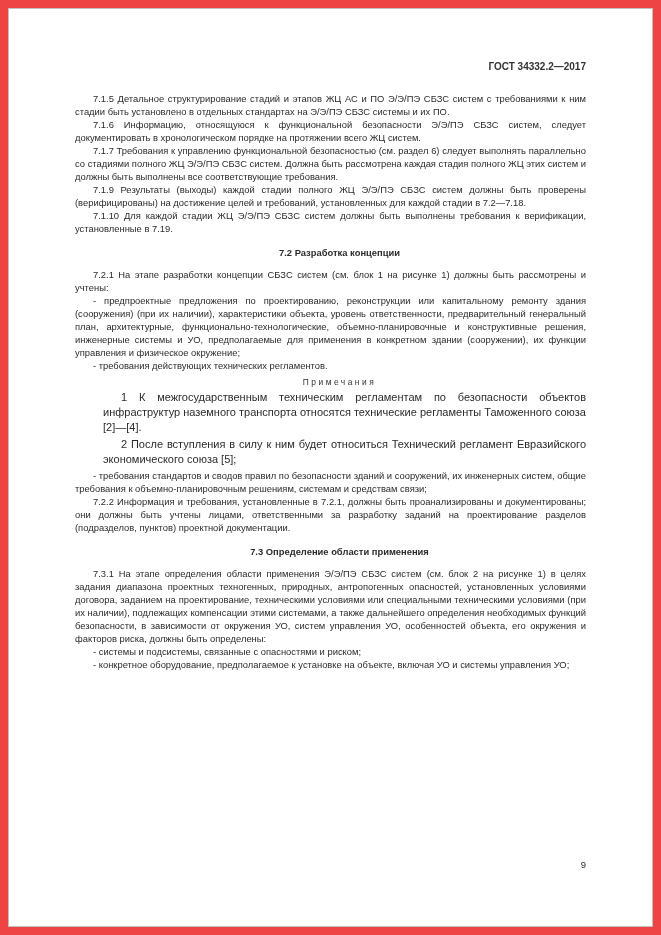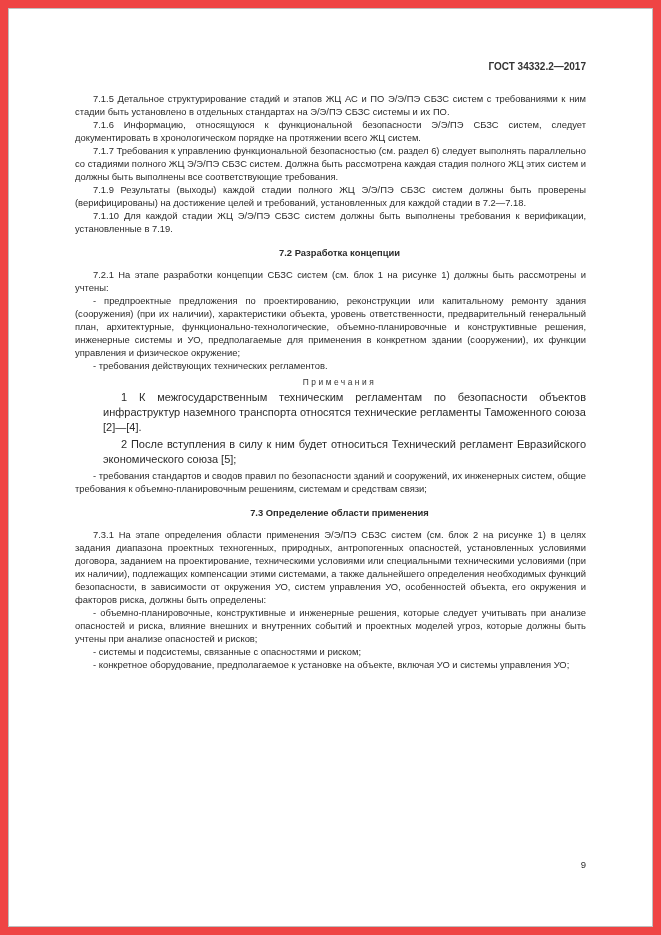--- a/index.html
+++ b/index.html
@@ -87,21 +87,21 @@
         <div class="blk p">7.1.9 Результаты (выходы) каждой стадии полного ЖЦ Э/Э/ПЭ СБЗС систем должны быть проверены (верифицированы) на достижение целей и требований, установленных для каждой стадии в 7.2—7.18.</div>
         <div class="blk p">7.1.10 Для каждой стадии ЖЦ Э/Э/ПЭ СБЗС систем должны быть выполнены требования к верификации, установленные в 7.19.</div>
         <div class="blk h">7.2 Разработка концепции</div>
         <div class="blk p">7.2.1 На этапе разработки концепции СБЗС систем (см. блок 1 на рисунке 1) должны быть рассмотрены и учтены:</div>
         <div class="blk li">- предпроектные предложения по проектированию, реконструкции или капитальному ремонту здания (сооружения) (при их наличии), характеристики объекта, уровень ответственности, предварительный генеральный план, архитектурные, функционально-технологические, объемно-планировочные и конструктивные решения, инженерные системы и УО, предполагаемые для применения в конкретном здании (сооружении), их функции управления и физическое окружение;</div>
         <div class="blk li">- требования действующих технических регламентов.</div>
         <div class="blk note-label">Примечания</div>
         <div class="blk note">1 К межгосударственным техническим регламентам по безопасности объектов инфраструктур наземного транспорта относятся технические регламенты Таможенного союза [2]—[4].</div>
         <div class="blk note">2 После вступления в силу к ним будет относиться Технический регламент Евразийского экономического союза [5];</div>
         <div class="blk li">- требования стандартов и сводов правил по безопасности зданий и сооружений, их инженерных систем, общие требования к объемно-планировочным решениям, системам и средствам связи;</div>
+        <div class="blk p">7.2.2 Информация и требования, установленные в 7.2.1, должны быть проанализированы и документированы; они должны быть учтены лицами, ответственными за разработку заданий на проектирование разделов (подразделов, пунктов) проектной документации.</div>
         <div class="blk h">7.3 Определение области применения</div>
         <div class="blk p">7.3.1 На этапе определения области применения Э/Э/ПЭ СБЗС систем (см. блок 2 на рисунке 1) в целях задания диапазона проектных техногенных, природных, антропогенных опасностей, установленных условиями договора, заданием на проектирование, техническими условиями или специальными техническими условиями (при их наличии), подлежащих компенсации этими системами, а также дальнейшего определения необходимых функций безопасности, в зависимости от окружения УО, систем управления УО, особенностей объекта, его окружения и факторов риска, должны быть определены:</div>
-        <div class="blk li">- объемно-планировочные, конструктивные и инженерные решения, которые следует учитывать при анализе опасностей и риска, влияние внешних и внутренних событий и проектных моделей угроз, которые должны быть учтены при анализе опасностей и рисков;</div>
         <div class="blk li">- системы и подсистемы, связанные с опасностями и риском;</div>
         <div class="blk li">- конкретное оборудование, предполагаемое к установке на объекте, включая УО и системы управления УО;</div>
       </div>
     <div class="page-number">9</div>
   </div>
 </div>
 
 </body></html>

